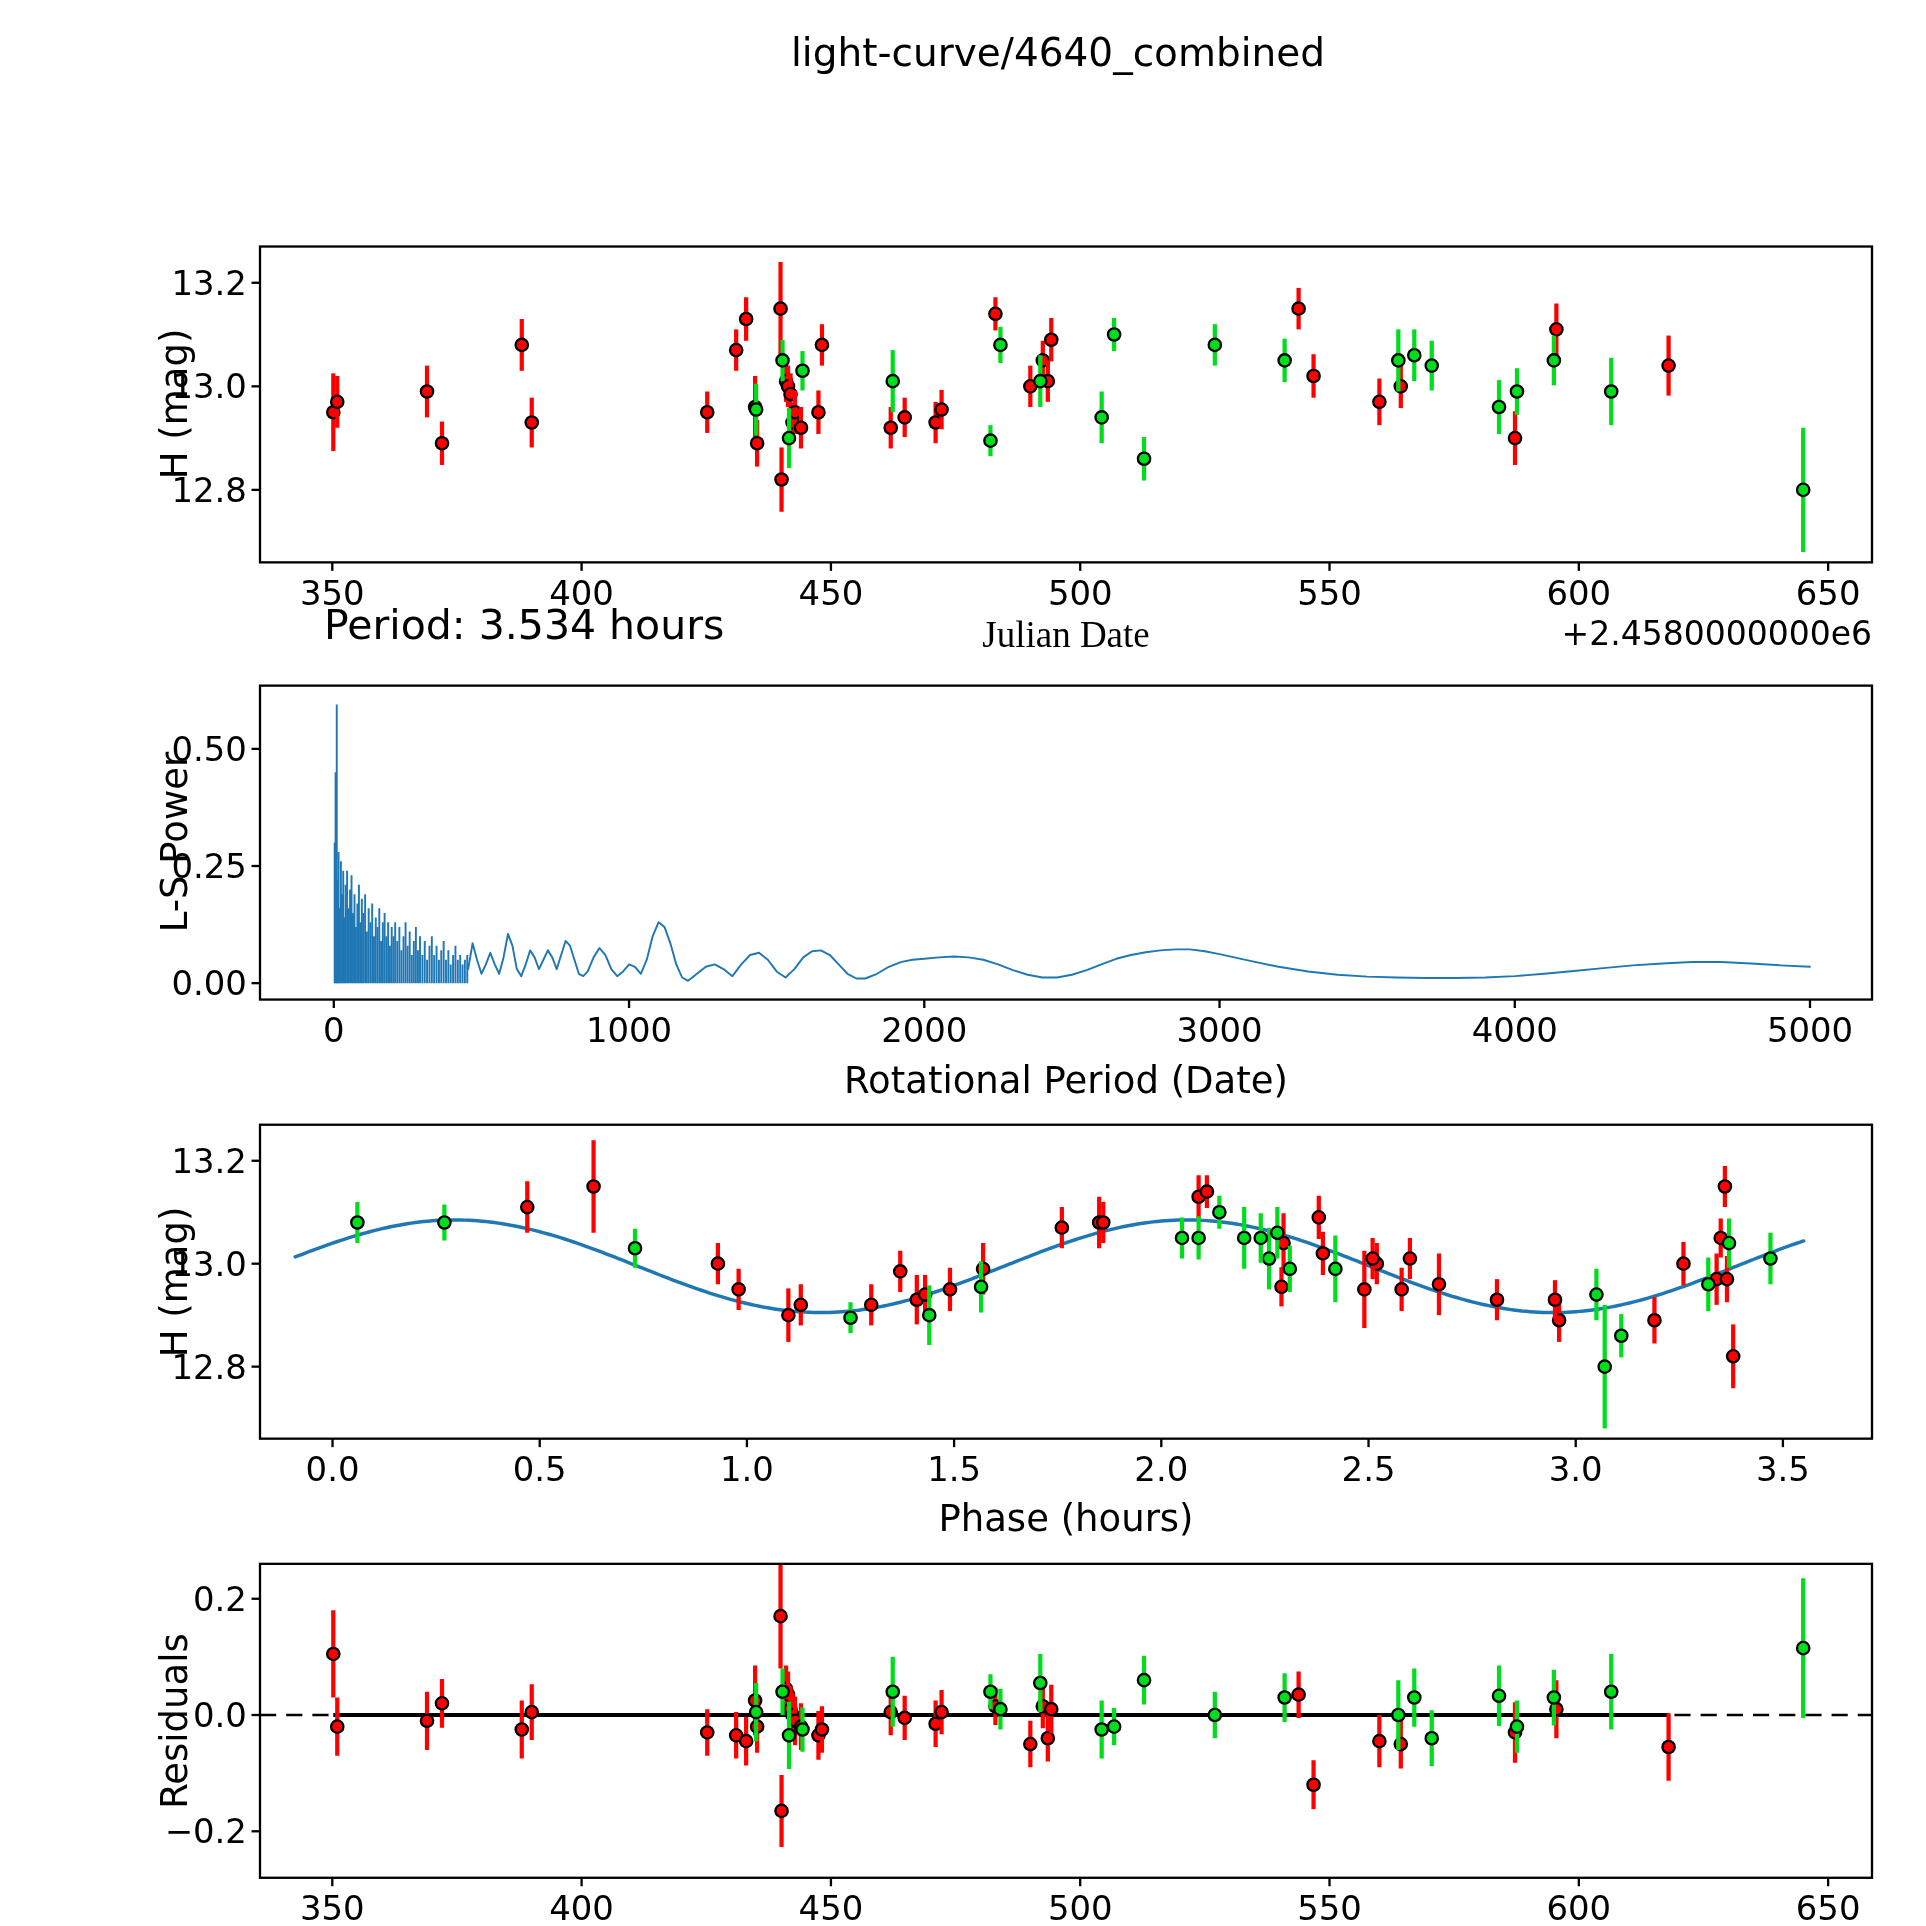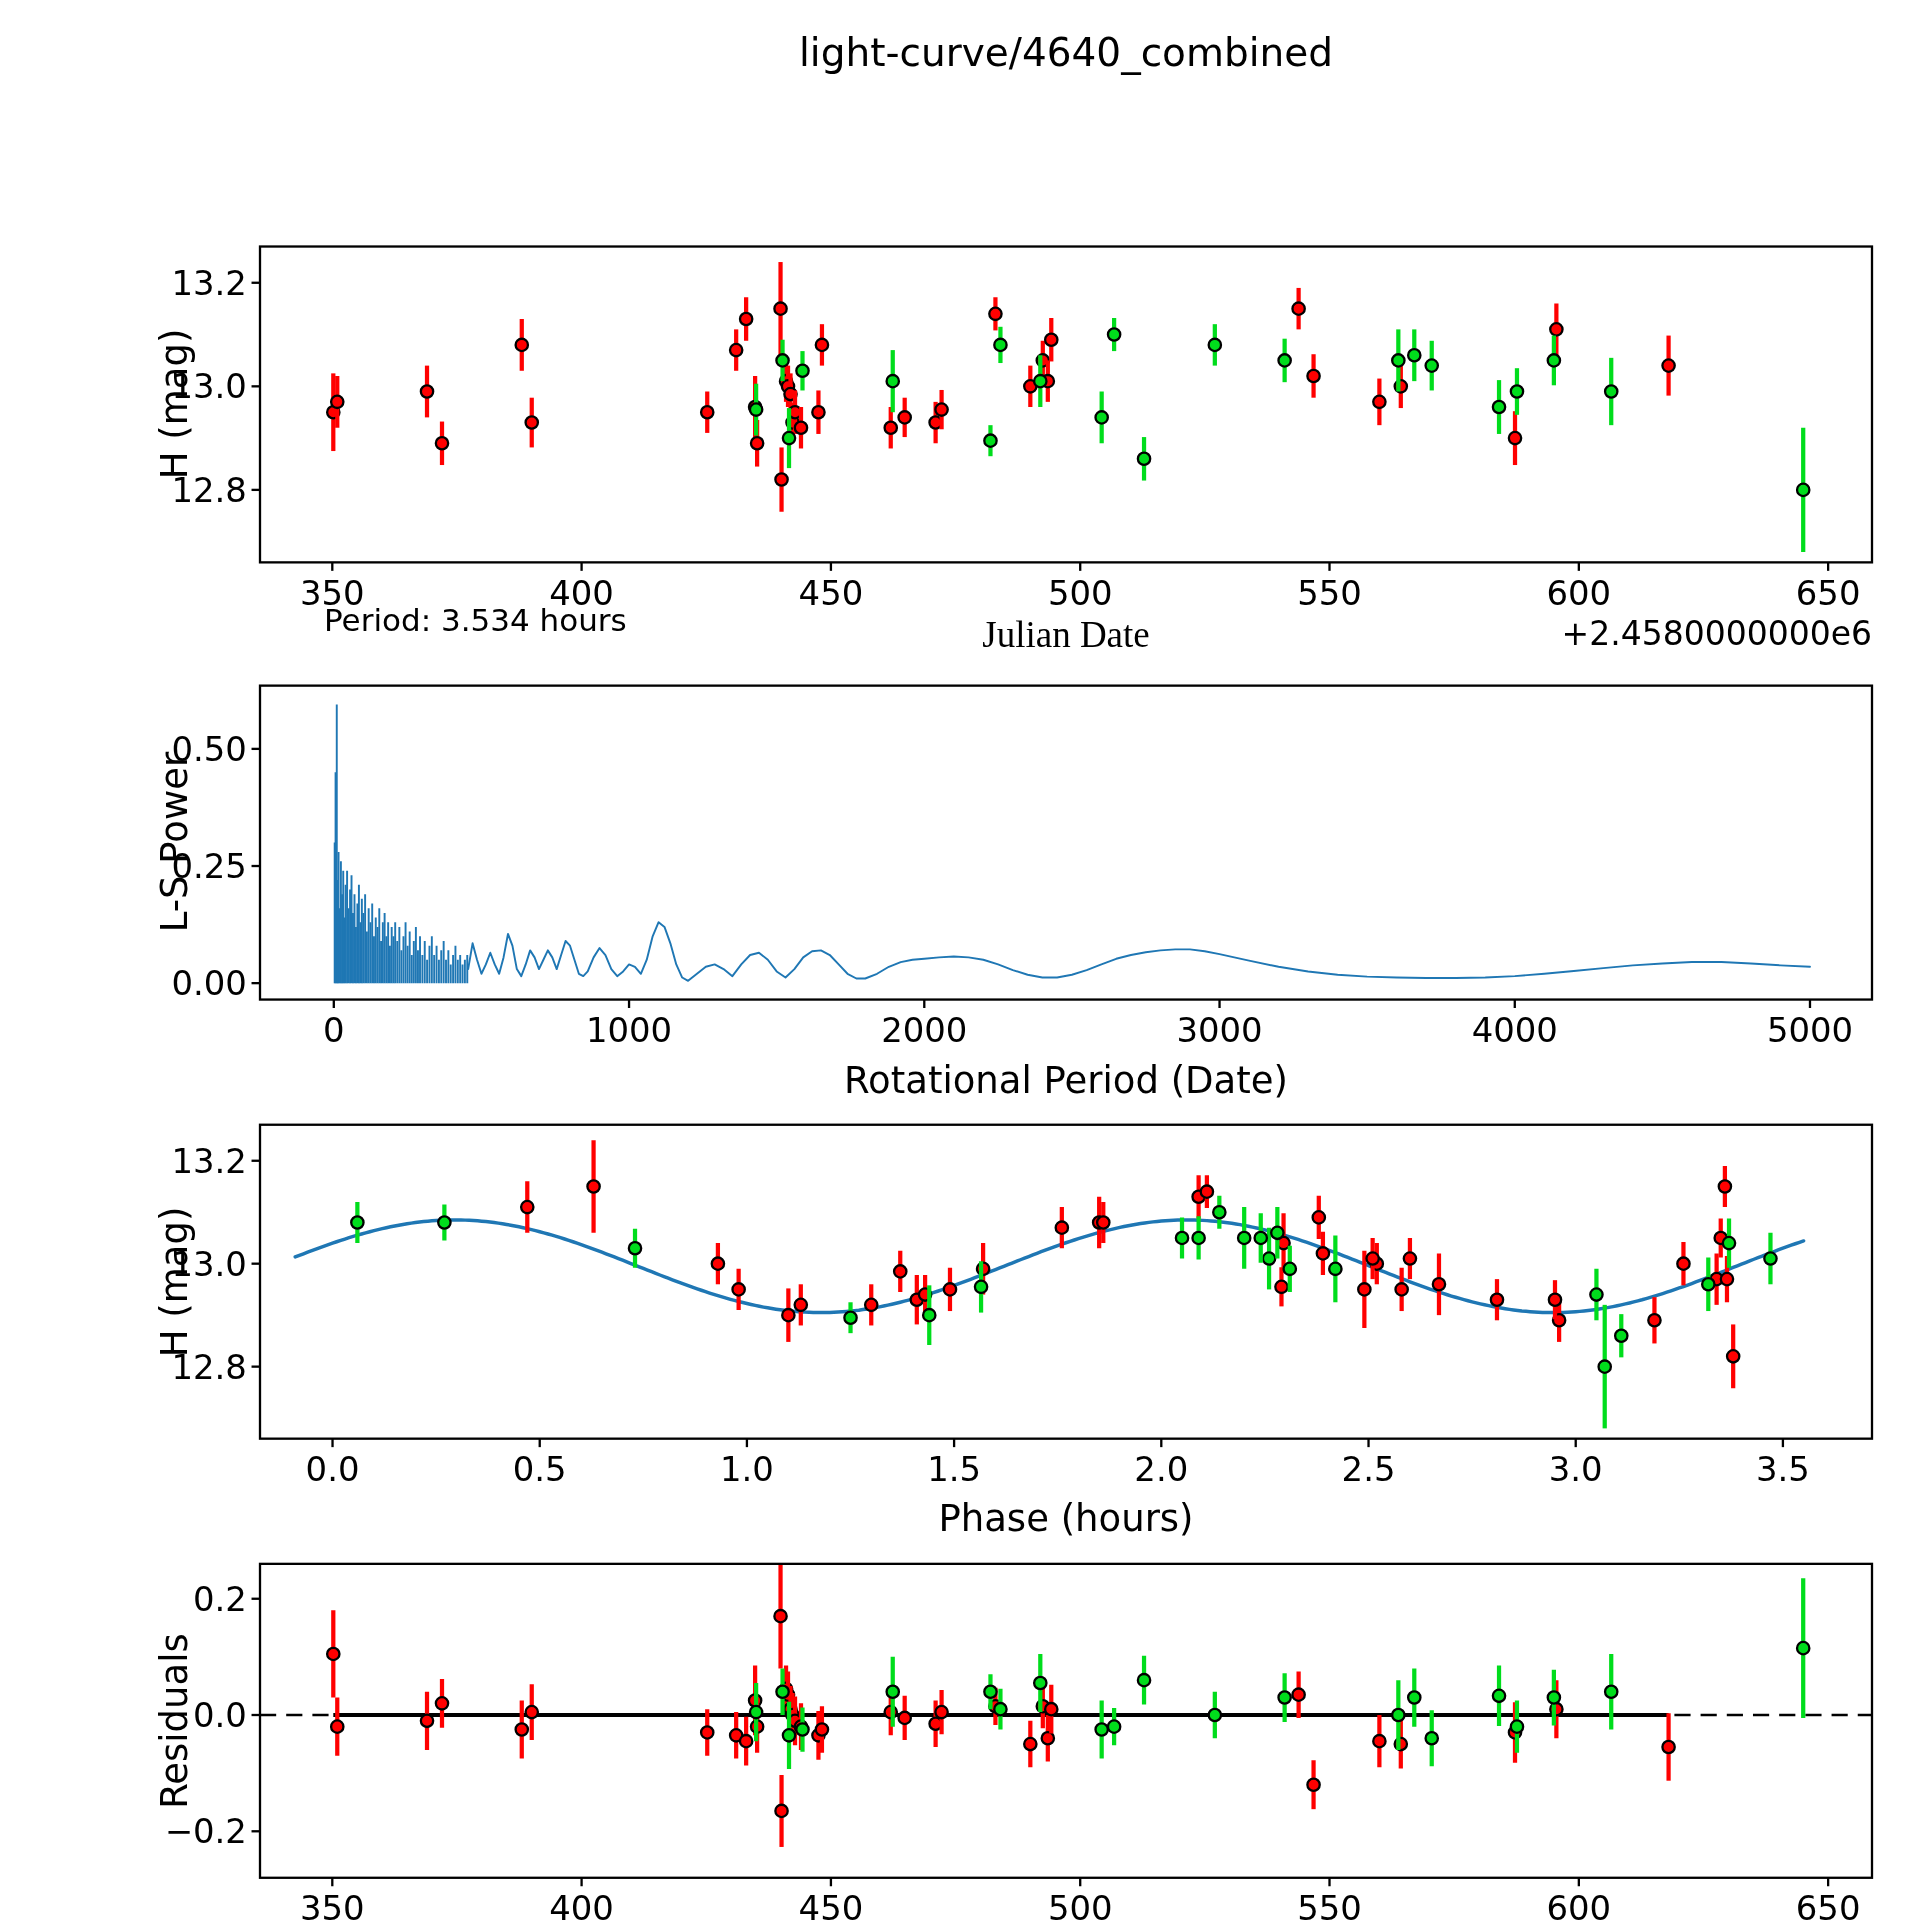--- a/index.html
+++ b/index.html
@@ -1,23 +1,23 @@
 <!DOCTYPE html>
 <html style="font-size:6.2px"><head>
 <meta charset="utf-8">
 <style>
   html,body{margin:0;padding:0;background:#ffffff;}
   body{width:2080px;height:2080px;position:relative;font-family:"DejaVu Sans",sans-serif;}
   #figure{position:absolute;left:0;top:0;width:2080px;height:2080px;}
   .lbl{position:absolute;color:#000;white-space:nowrap;line-height:1.05;}
-  .title{left:260px;top:33px;width:1612px;text-align:center;font-size:39px;}
+  .title{left:252px;top:33px;width:1612px;text-align:center;font-size:39px;}
   .ylab{transform:translate(-50%,-50%) rotate(-90deg);font-size:37px;}
   .xlab-center{text-align:center;font-size:37px;}
   .offset{font-size:33px;}
-  .period{font-size:31px;text-align:center;}
+  .period{font-size:41px;text-align:center;}
 </style>
 </head>
 <body>
 
 <svg id="figure" xmlns="http://www.w3.org/2000/svg" viewBox="0 0 5400 5400">
     <defs>
       <clipPath id="clip-jd_lightcurve">
         <rect x="655" y="642" width="4225" height="816"></rect>
       </clipPath>
       <clipPath id="clip-periodogram">

